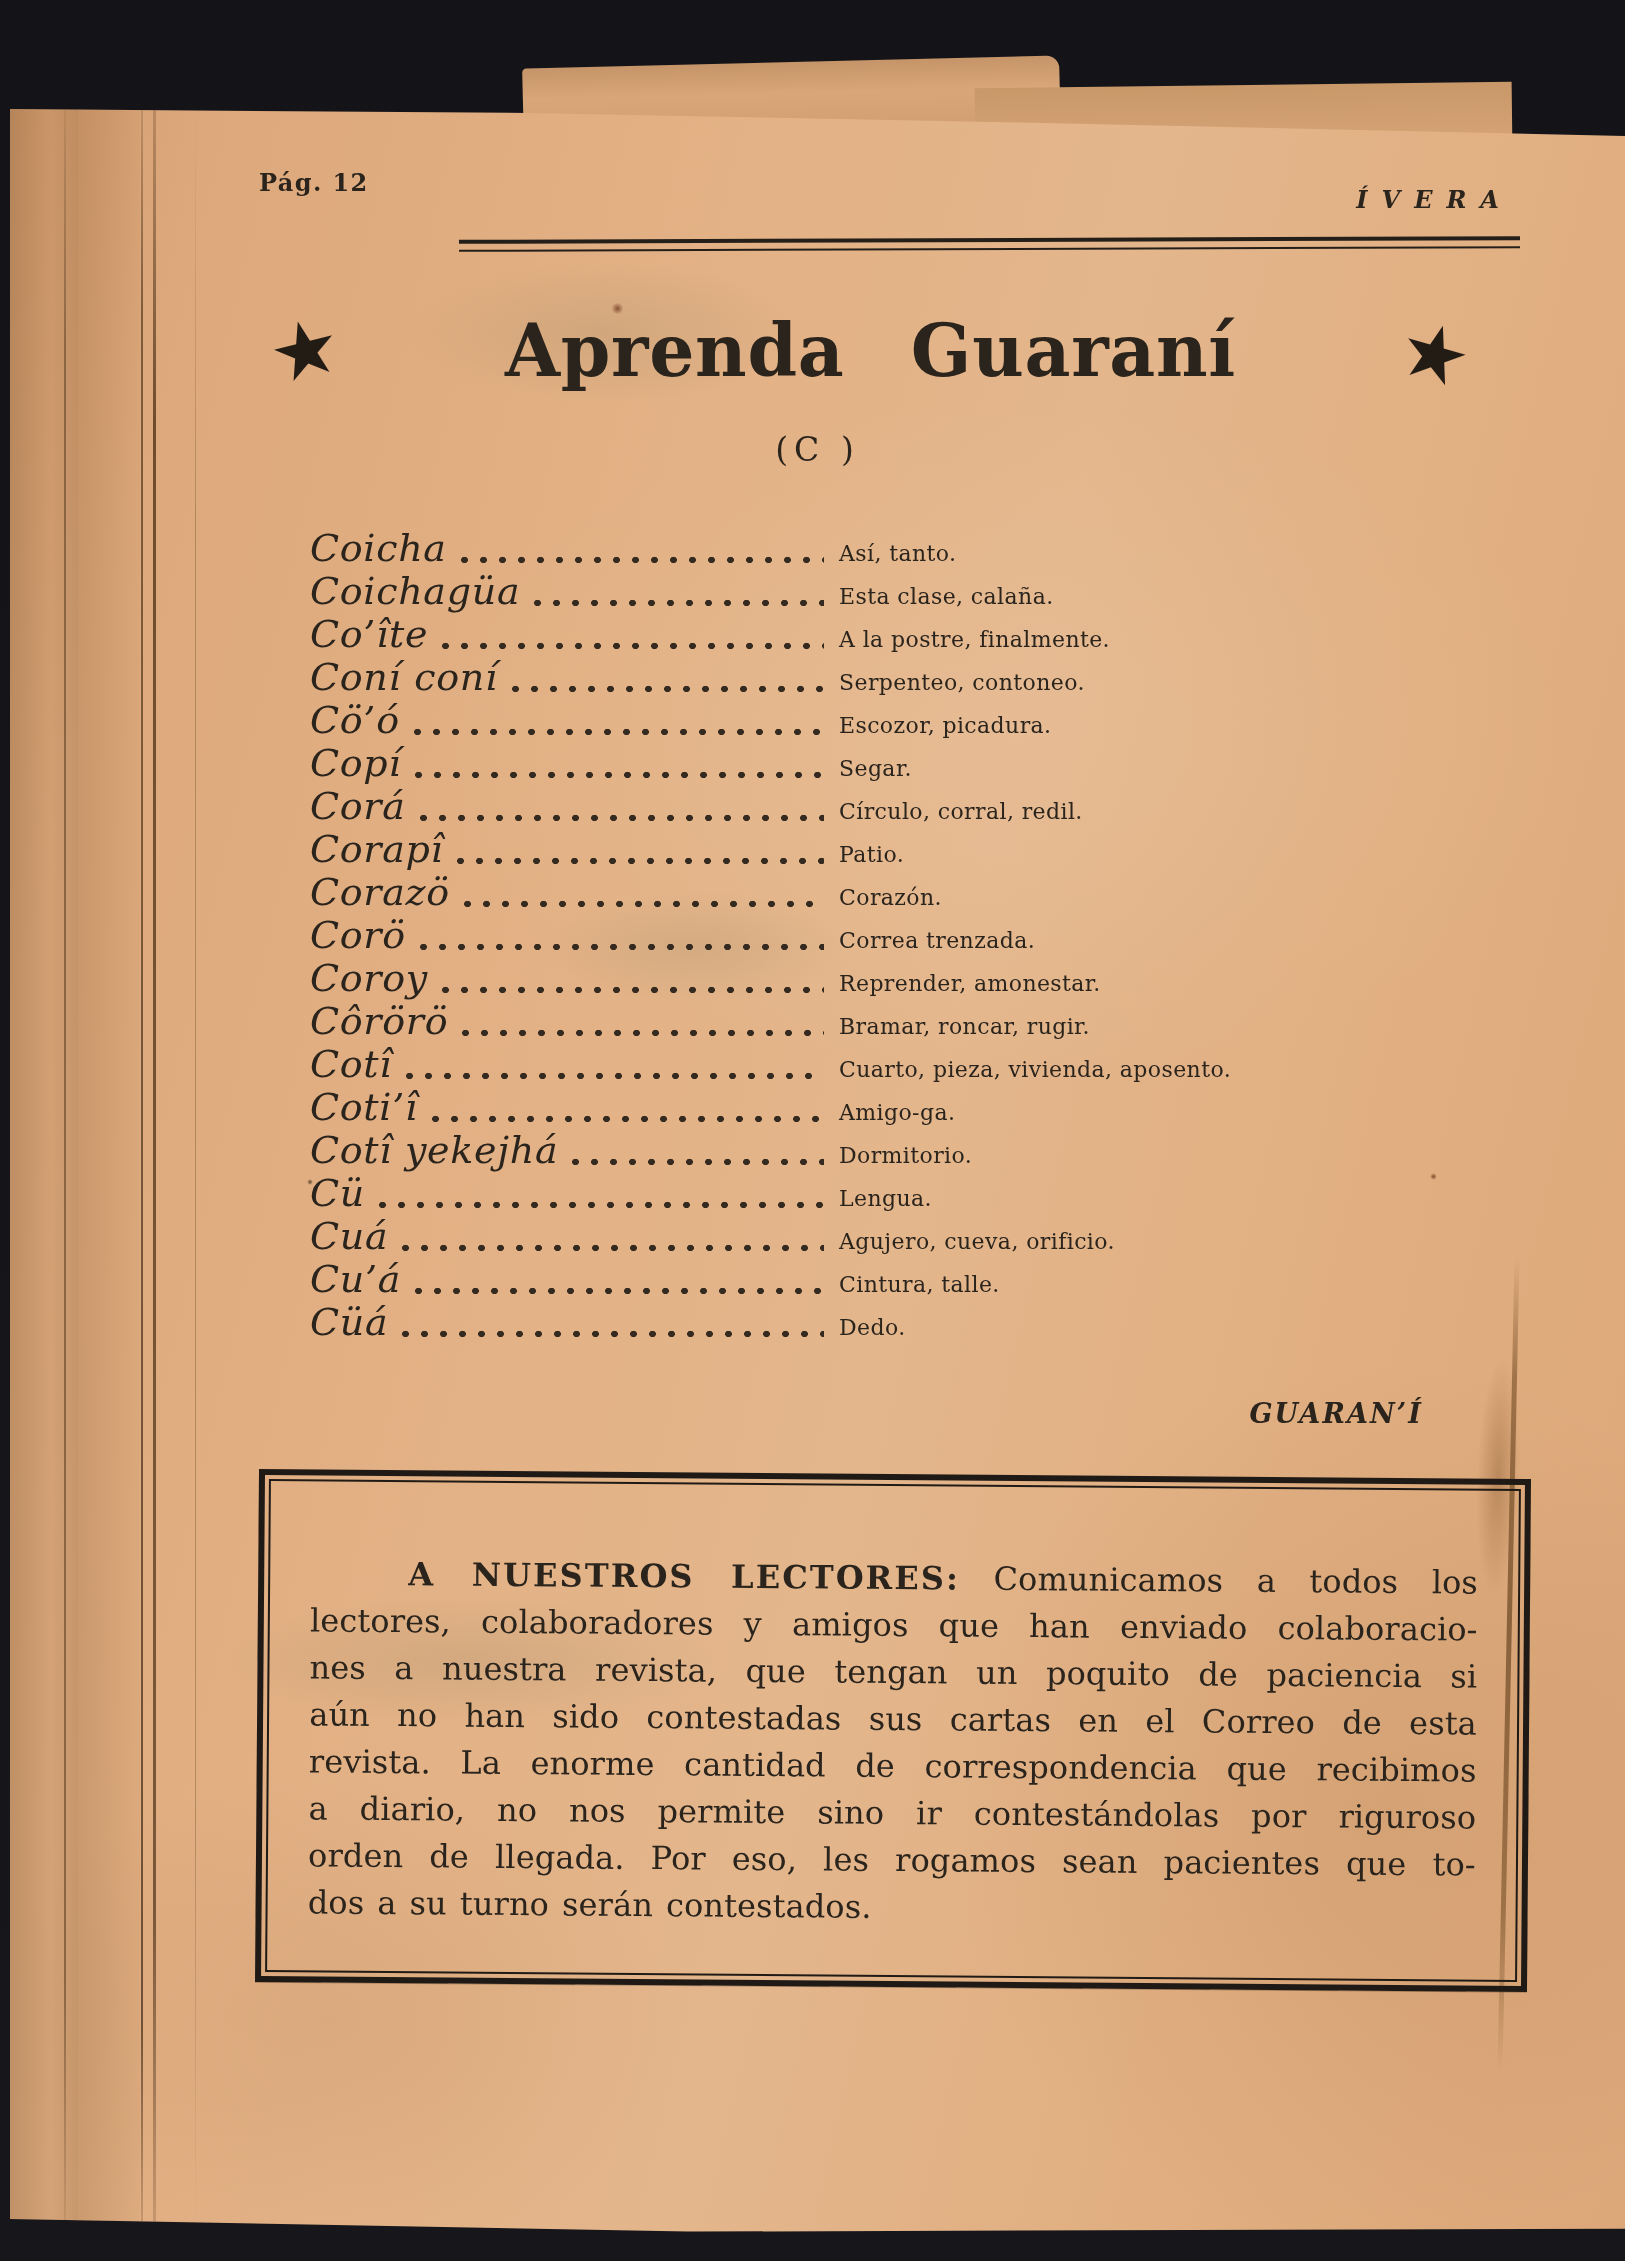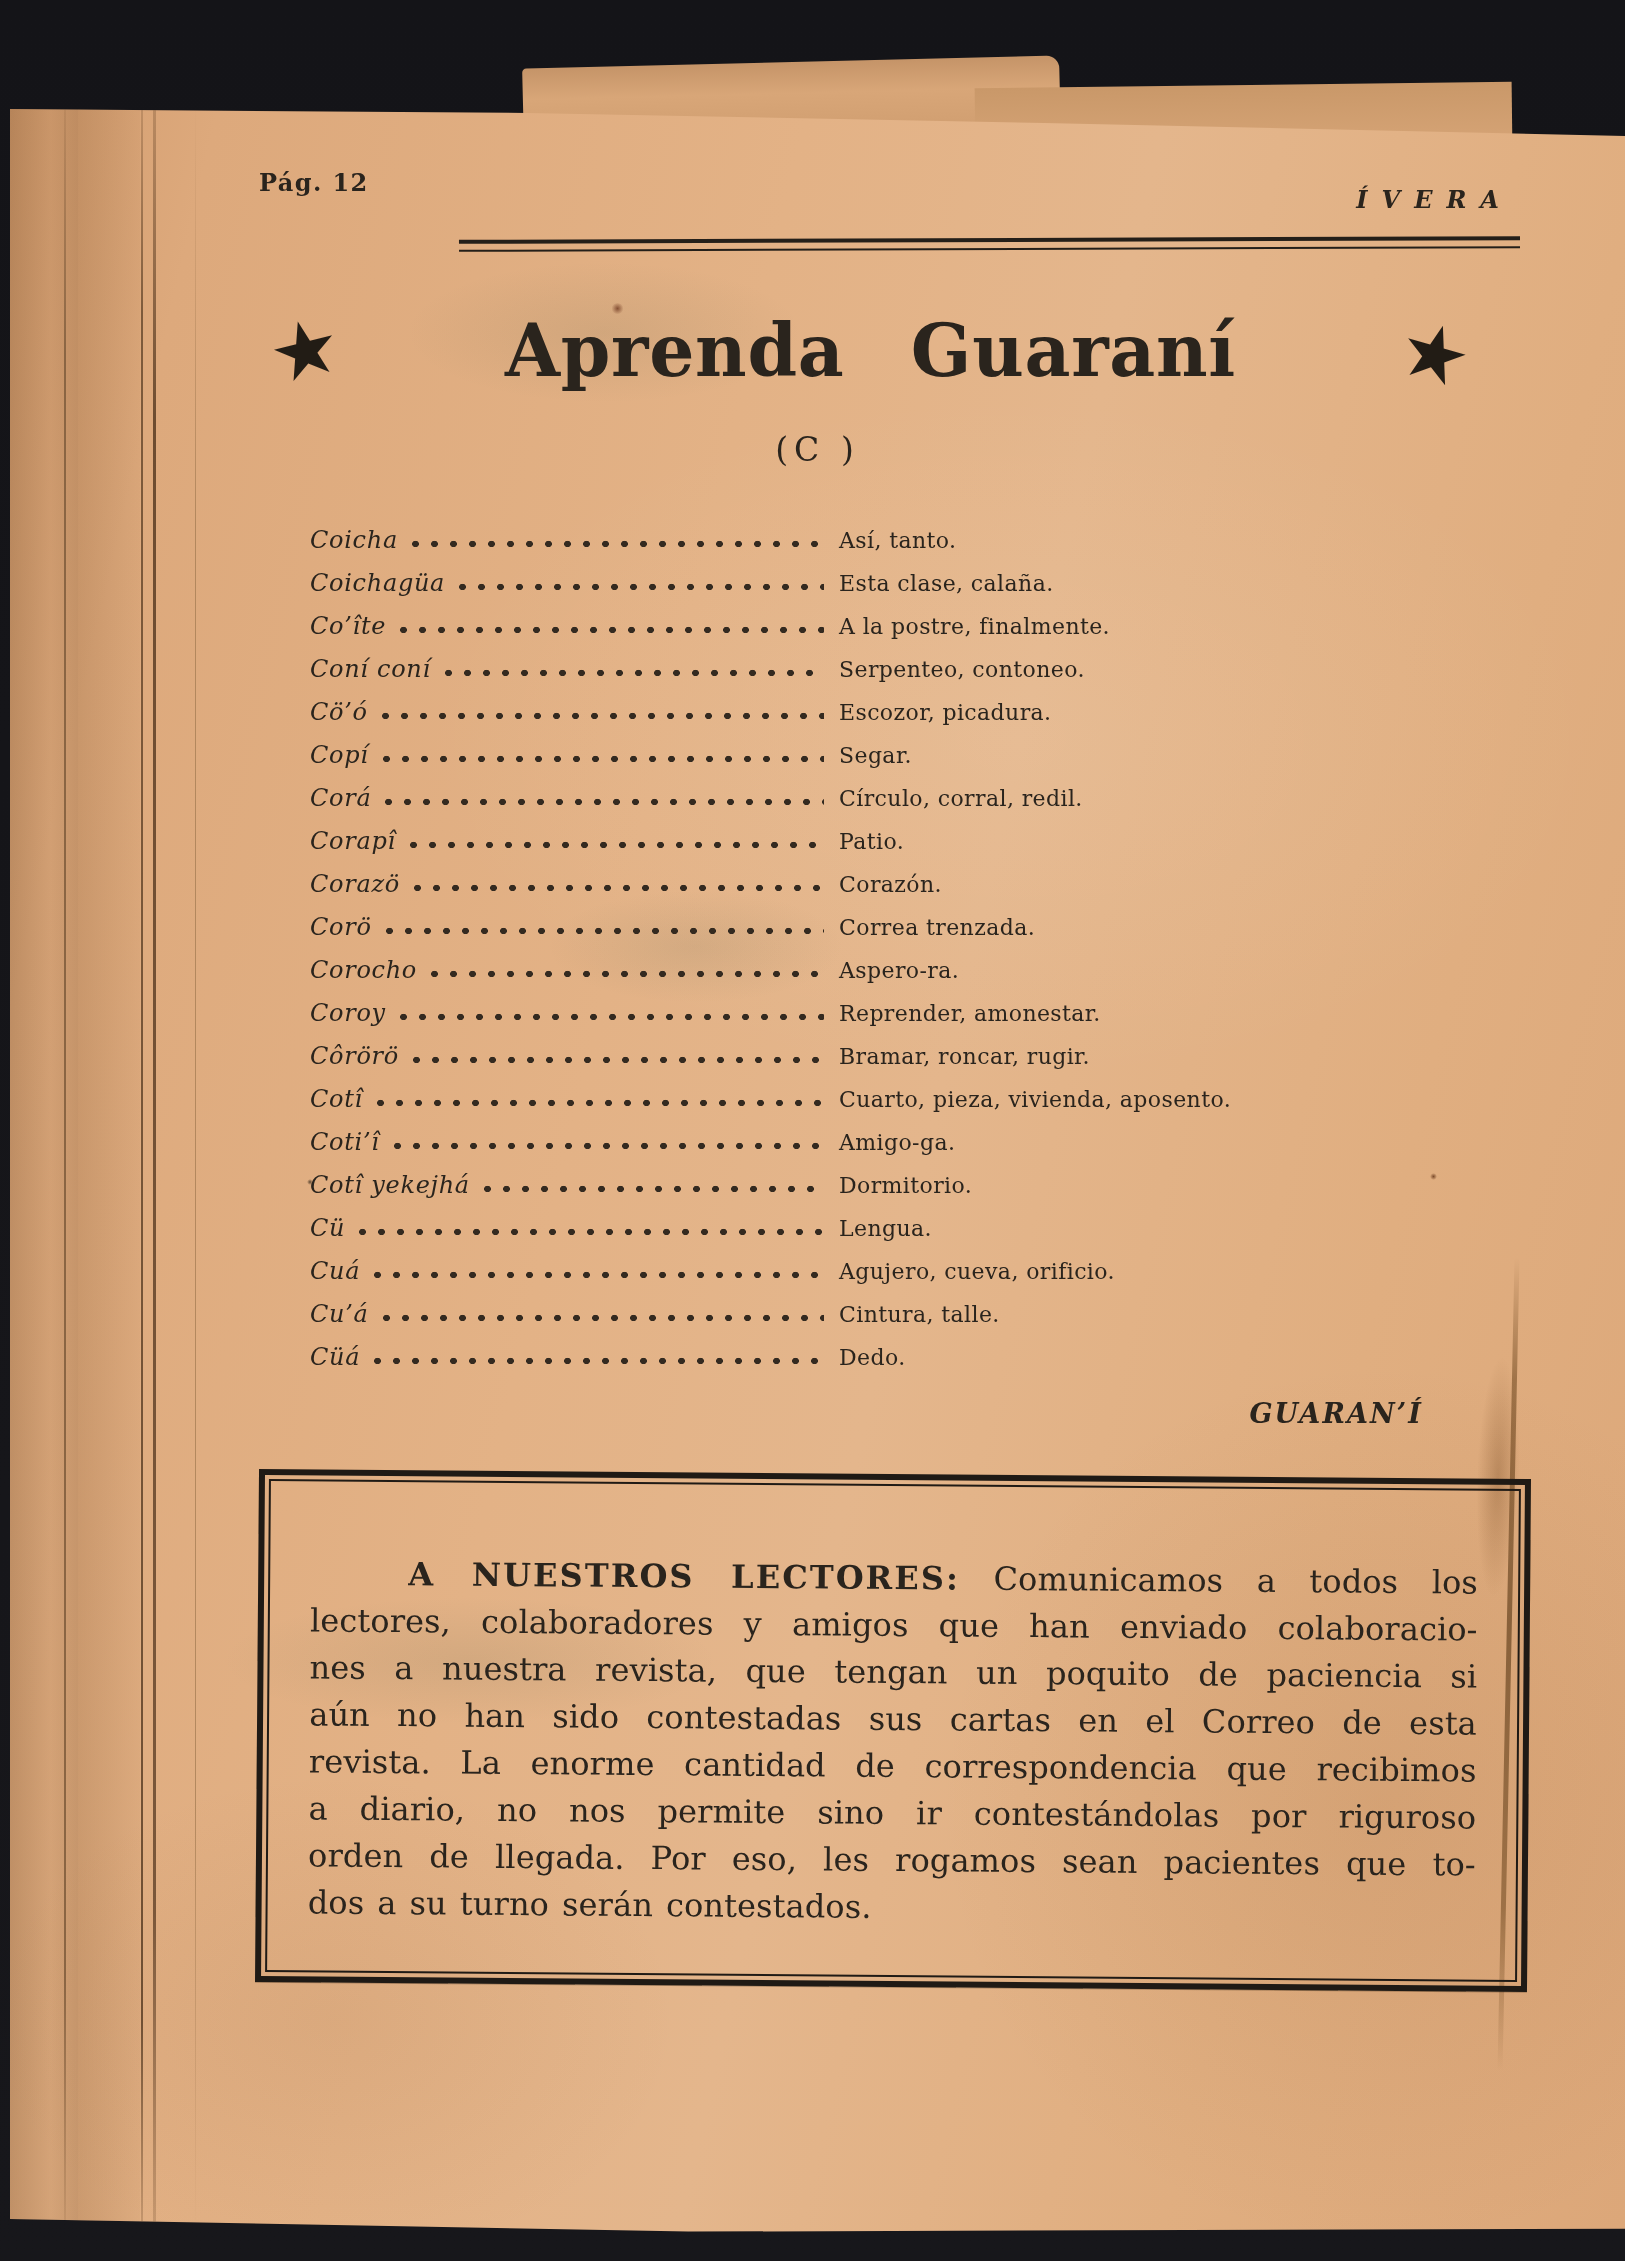--- a/index.html
+++ b/index.html
@@ -65,21 +65,21 @@
   .star{font-family:"DejaVu Sans", "Liberation Sans", sans-serif;font-size:78px;line-height:78px;color:#221c15;}
   .star.left{transform:rotate(-14deg);}
   .star.right{transform:rotate(16deg) translateY(4.2px);}
   .title{margin:0;font-size:71px;line-height:78px;font-weight:bold;letter-spacing:0.7px;word-spacing:41px;
     transform:scaleY(1.04);}
   .section-marker{position:absolute;left:0;top:331px;width:1615px;text-align:center;font-size:33px;font-weight:500;letter-spacing:5.7px;}
   
   .glossary{position:absolute;left:300px;top:427px;width:1227px;}
   .row{display:flex;align-items:baseline;height:43px;}
   .lhs{display:flex;align-items:baseline;width:529px;}
-  .term{font-style:italic;font-size:24px;white-space:nowrap;letter-spacing:0.7px;}
+  .term{font-style:italic;font-size:38px;white-space:nowrap;letter-spacing:0.7px;}
   .dots{flex:1;height:8.5px;margin:0 15.5px 0 14px;align-self:flex-end;margin-bottom:5.7px;
     background-image:radial-gradient(circle at 3.5px 4.2px,#342a20 3.1px,rgba(0,0,0,0) 3.7px);
     background-size:19px 8.5px;background-repeat:repeat-x;background-position:0 0;}
   .def{flex:1;font-size:22px;white-space:nowrap;letter-spacing:0.4px;}
   .signature{position:absolute;right:202px;top:1299px;font-size:27px;font-weight:bold;font-style:italic;letter-spacing:2.1px;}
   
   .notice-outer{position:absolute;left:247px;top:1375px;width:1272px;box-sizing:border-box;
     border:6.4px solid #1f1a15;padding:4.2px;transform:rotate(0.45deg);
     box-shadow:0 0.7px 0 rgba(60,40,20,.3);}
   .notice-inner{border:2.1px solid #1f1a15;padding:69px 40px 44px 40px;}
@@ -199,27 +199,20 @@
         </div>
 
         <div class="row">
           <div class="lhs">
             <span class="term">Corö</span>
             <span class="dots"></span>
           </div>
           <span class="def">Correa trenzada.</span>
         </div>
 
-        <div class="row">
-          <div class="lhs">
-            <span class="term">Corocho</span>
-            <span class="dots"></span>
-          </div>
-          <span class="def">Aspero-ra.</span>
-        </div>
 
         <div class="row">
           <div class="lhs">
             <span class="term">Coroy</span>
             <span class="dots"></span>
           </div>
           <span class="def">Reprender, amonestar.</span>
         </div>
 
         <div class="row">

